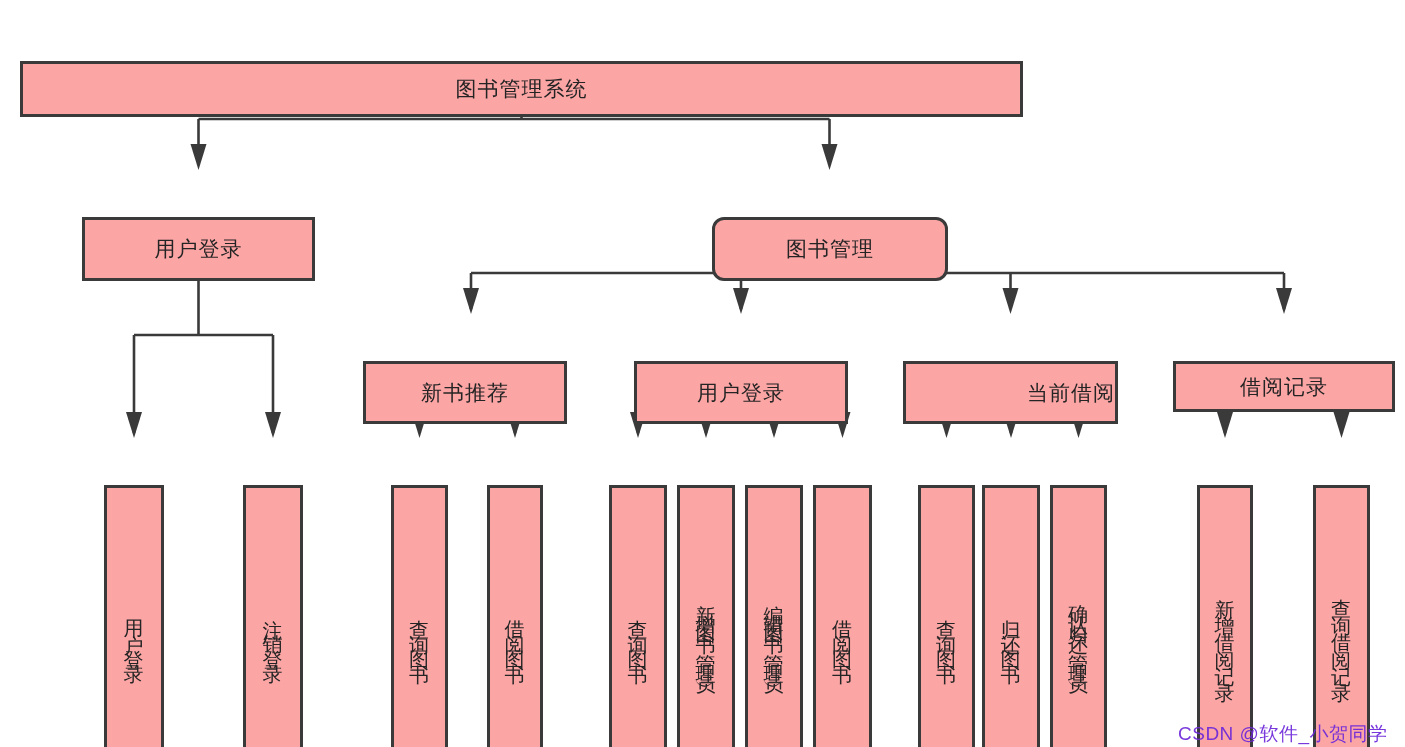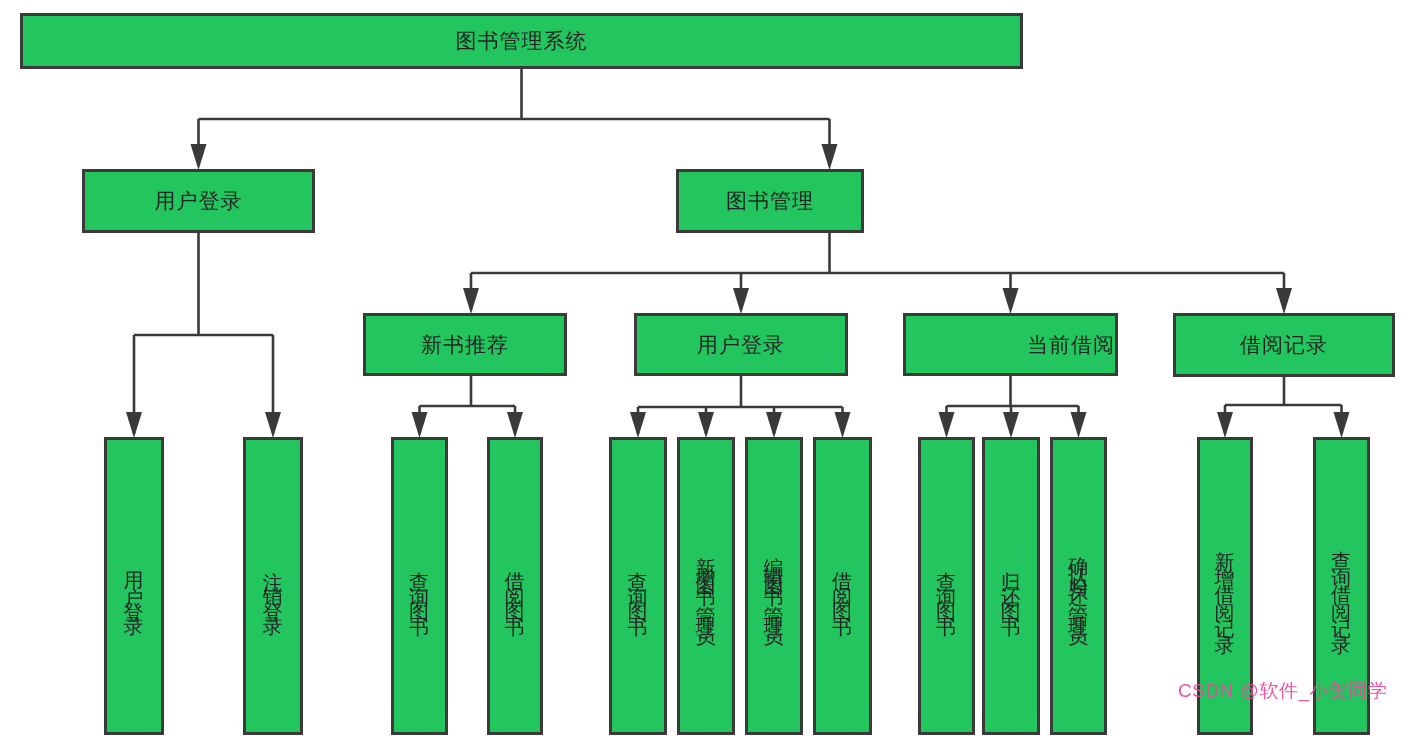--- a/index.html
+++ b/index.html
@@ -13,44 +13,45 @@
   }
   svg.connectors {
     position: absolute;
     left: 0; top: 0;
     width: 1405px; height: 747px;
   }
   .node {
     position: absolute;
     box-sizing: border-box;
     border: 3px solid #3a3a3a;
-    background: #22c55e;
+    background: #fca5a5;
     display: flex;
     align-items: center;
     justify-content: center;
     color: #242424;
+    margin-top: 48px;
   }
   .node.h .node-label {
     font-size: 21px;
     letter-spacing: 1px;
     white-space: nowrap;
   }
   .node.v .node-label {
     writing-mode: vertical-rl;
     text-orientation: mixed;
     font-size: 20px;
     line-height: 1;
     white-space: nowrap;
   }
   .watermark {
     position: absolute;
     left: 1178px;
-    top: 678px;
+    top: 721px;
     font-size: 19px;
-    color: #ec4899;
+    color: #6d28d9;
     letter-spacing: 0.5px;
     white-space: nowrap;
     opacity: 0.92;
   }
 </style>
 </head>
 <body>
 
 <div class="canvas">
   <svg class="connectors" xmlns="http://www.w3.org/2000/svg" viewBox="0 0 1405 747">
@@ -107,33 +108,33 @@
       <line x1="1341.5" y1="405" x2="1341.5" y2="433" stroke="#3a3a3a" stroke-width="2.6"></line>
       <polygon points="1333.5,412 1349.5,412 1341.5,438" fill="#3a3a3a"></polygon>
     </svg>
   <div id="nodes-layer">
       <div class="node h" style="left: 20px; top: 13px; width: 1003px; height: 56px;">
         <span class="node-label">图书管理系统</span>
       </div>
       <div class="node h" style="left: 82px; top: 169px; width: 233px; height: 64px;">
         <span class="node-label">用户登录</span>
       </div>
-      <div class="node h" style="left: 676px; top: 169px; width: 188px; height: 64px;">
+      <div class="node h" style="left: 712px; top: 169px; width: 236px; height: 64px; border-radius: 12px;">
         <span class="node-label">图书管理</span>
       </div>
       <div class="node h" style="left: 363px; top: 313px; width: 204px; height: 63px;">
         <span class="node-label">新书推荐</span>
       </div>
       <div class="node h" style="left: 634px; top: 313px; width: 214px; height: 63px;">
         <span class="node-label">用户登录</span>
       </div>
       <div class="node h" style="left: 903px; top: 313px; width: 215px; height: 63px; justify-content: flex-end;">
         <span class="node-label">当前借阅</span>
       </div>
-      <div class="node h" style="left: 1173px; top: 313px; width: 222px; height: 64px;">
+      <div class="node h" style="left: 1173px; top: 313px; width: 222px; height: 51px;">
         <span class="node-label">借阅记录</span>
       </div>
       <div class="node v" style="left: 104px; top: 437px; width: 60px; height: 298px;">
         <span class="node-label" style="letter-spacing: 15px;">用户登录</span>
       </div>
       <div class="node v" style="left: 243px; top: 437px; width: 60px; height: 298px;">
         <span class="node-label" style="letter-spacing: 15px;">注销登录</span>
       </div>
       <div class="node v" style="left: 391px; top: 437px; width: 57px; height: 298px;">
         <span class="node-label" style="letter-spacing: 15px;">查询图书</span>

